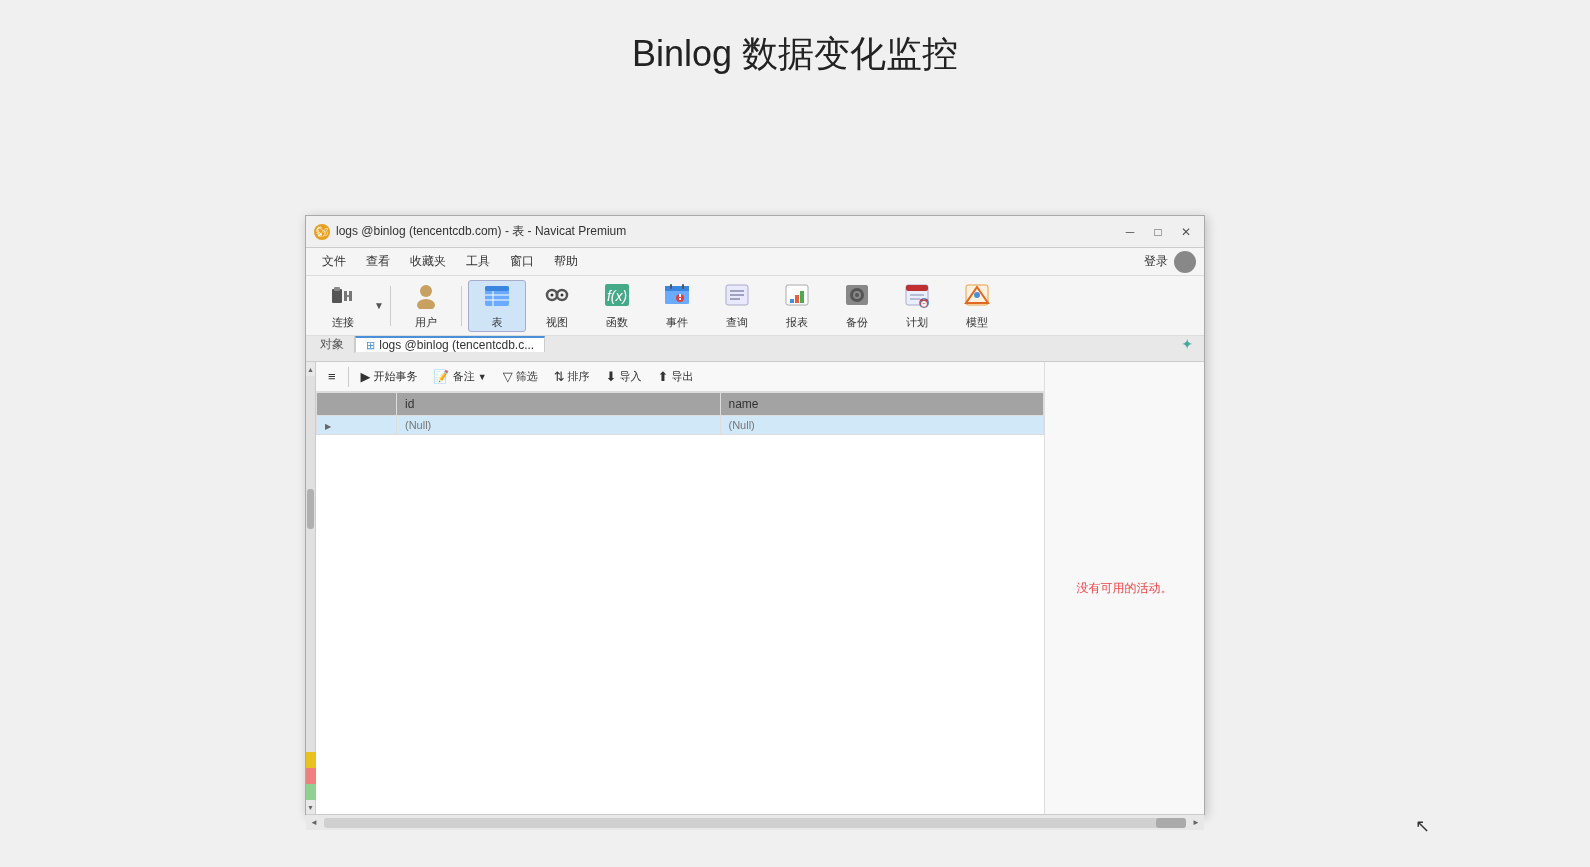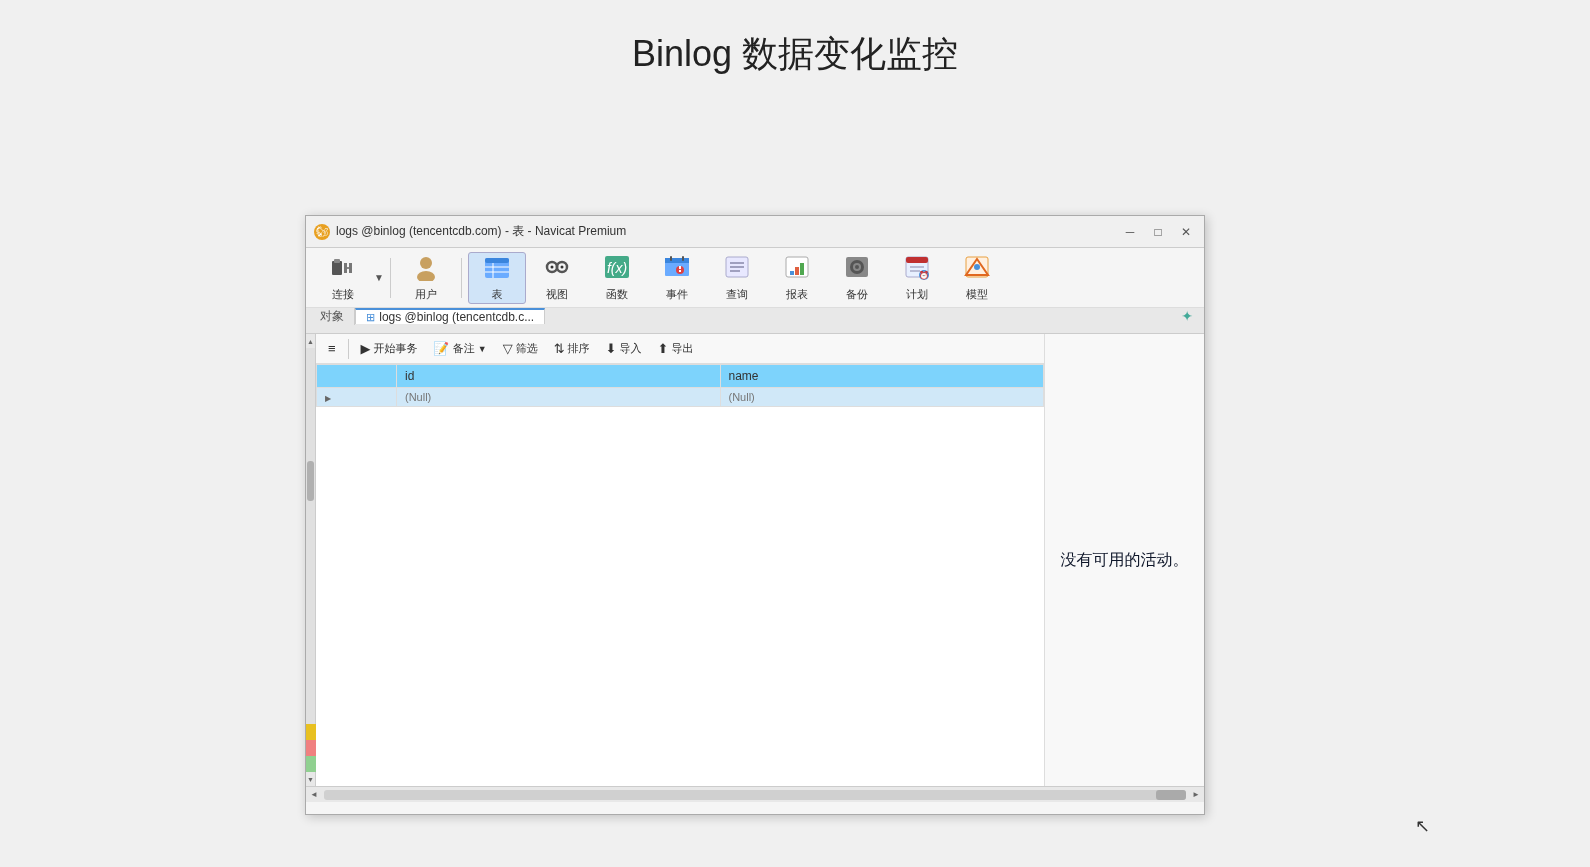--- a/index.html
+++ b/index.html
@@ -242,21 +242,21 @@
       flex: 1;
       overflow: auto;
       background: white;
     }
     table {
       border-collapse: collapse;
       width: 100%;
       font-size: 12px;
     }
     th {
-      background: #7dd3fc;
+      background: #a3a3a3;
       border: 1px solid #ddd;
       padding: 4px 8px;
       text-align: left;
       font-weight: normal;
       color: #333;
       min-width: 80px;
     }
     td {
       border: 1px solid #ddd;
       padding: 3px 8px;
@@ -272,22 +272,22 @@
 
     
     .right-panel {
       width: 160px;
       background: #f8f8f8;
       border-left: 1px solid #ddd;
       display: flex;
       flex-direction: column;
       align-items: center;
       justify-content: center;
-      font-size: 16px;
-      color: #0f172a;
+      font-size: 12px;
+      color: #ef4444;
     }
 
     
     .scroll-area {
       height: 16px;
       background: #e8e8e8;
       border-top: 1px solid #ccc;
       display: flex;
       align-items: center;
     }
@@ -375,20 +375,34 @@
       </div>
       <span>logs @binlog (tencentcdb.com) - 表 - Navicat Premium</span>
     </div>
     <div class="title-bar-controls">
       <button class="title-btn">─</button>
       <button class="title-btn">□</button>
       <button class="title-btn close">✕</button>
     </div>
   </div>
 
+  <div class="menu-bar">
+    <div class="menu-items">
+      <div class="menu-item">文件</div>
+      <div class="menu-item">查看</div>
+      <div class="menu-item">收藏夹</div>
+      <div class="menu-item">工具</div>
+      <div class="menu-item">窗口</div>
+      <div class="menu-item">帮助</div>
+    </div>
+    <div class="menu-login">
+      <span style="cursor:pointer;">登录</span>
+      <div class="avatar"></div>
+    </div>
+  </div>
 
   <div class="toolbar">
 
     <div class="toolbar-item">
       <div class="toolbar-icon">
         <svg width="30" height="30" viewBox="0 0 30 30">
           <rect x="4" y="8" width="10" height="14" fill="#555" rx="1"></rect>
           <rect x="6" y="6" width="6" height="4" fill="#888" rx="1"></rect>
           <rect x="16" y="10" width="3" height="10" fill="#777"></rect>
           <rect x="21" y="10" width="3" height="10" fill="#777"></rect>

